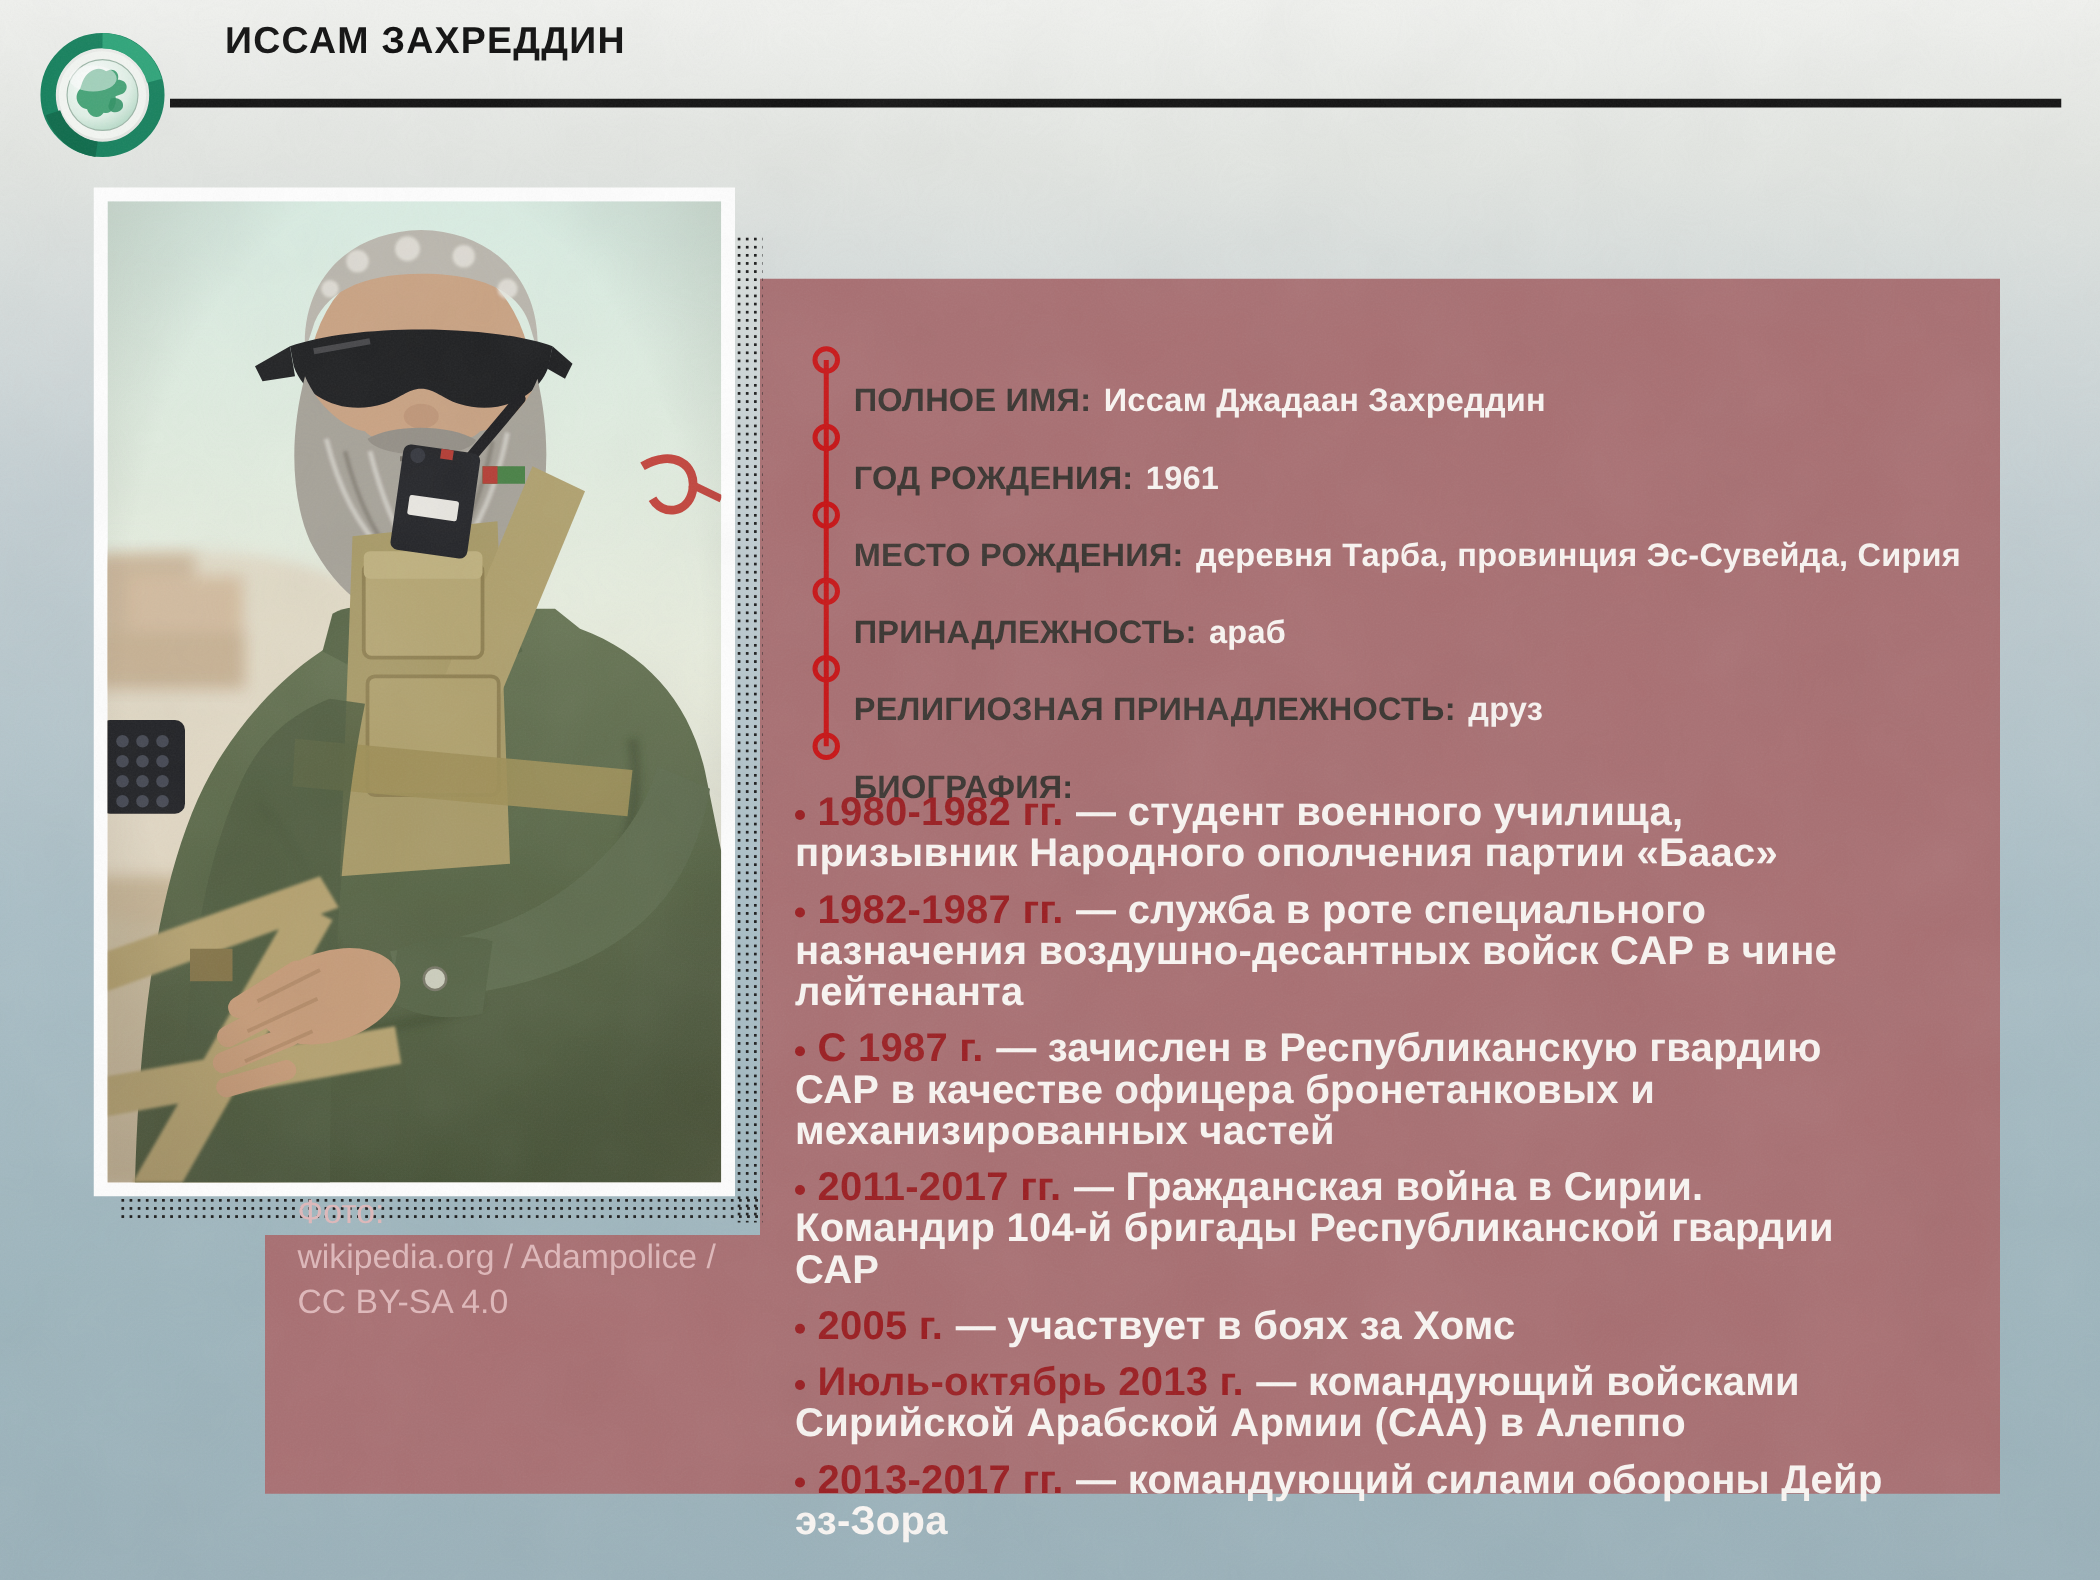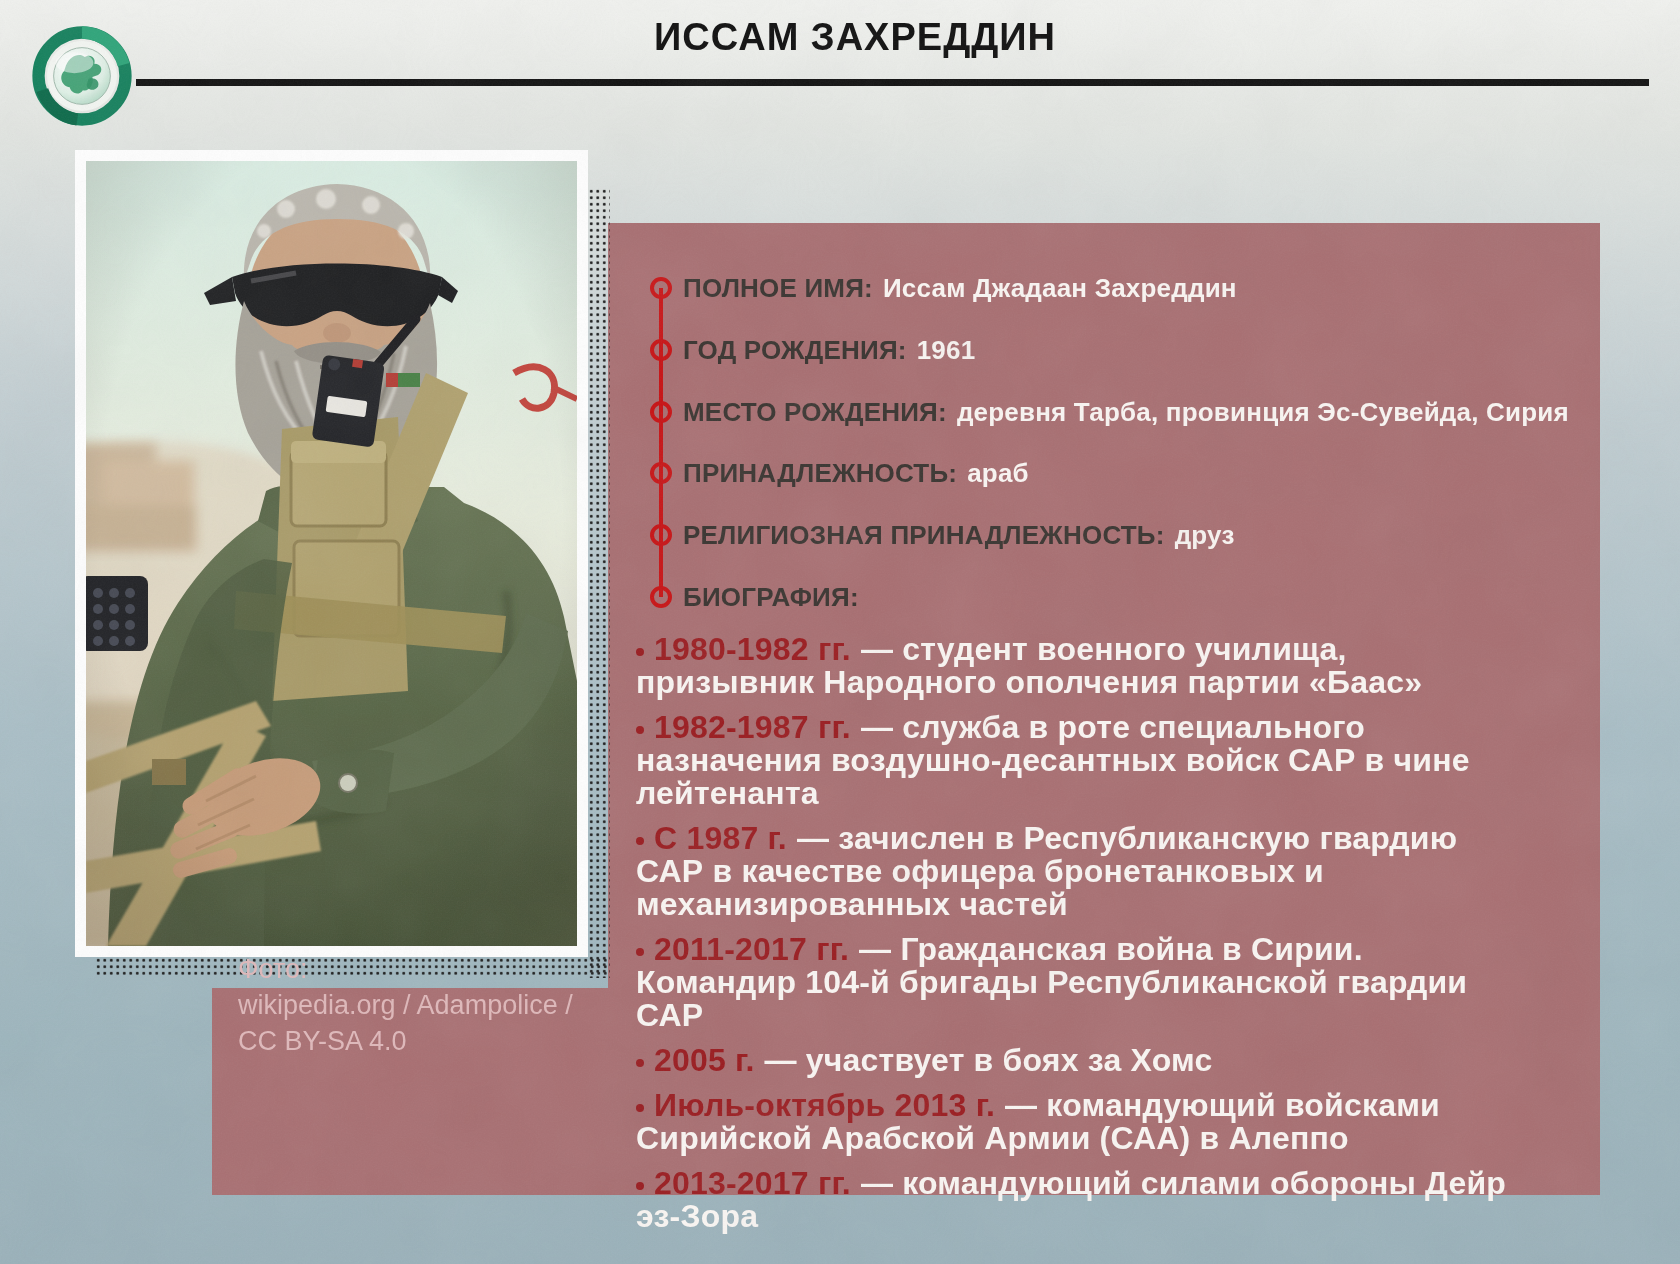--- a/index.html
+++ b/index.html
@@ -4,22 +4,22 @@
 <style>
   html,body{margin:0;padding:0;background:#8ea6ae;}
   #stage{
     position:relative;width:1680px;height:1264px;overflow:hidden;
     font-family:"Liberation Sans","DejaVu Sans",sans-serif;
     background:linear-gradient(180deg,#f1f2ef 0%,#e3e6e2 10%,#c2ced2 32%,#a9bec6 58%,#9db5bd 82%,#9ab1ba 100%);
   }
   .grain{position:absolute;left:0;top:0;z-index:40;pointer-events:none;}
   
   .title{
-    position:absolute;left:180px;top:16px;width:1350px;text-align:center;
-    font-size:38px;font-weight:bold;letter-spacing:1px;color:#0e0e0e;z-index:20;
+    position:absolute;left:180px;top:16px;width:1350px;
+    font-size:30px;font-weight:bold;letter-spacing:1px;color:#0e0e0e;z-index:20;
   }
   .rule{position:absolute;left:136px;top:79px;width:1513px;height:7px;background:#0f0f0f;z-index:20;}
   .logo{position:absolute;left:30px;top:24px;width:104px;height:104px;z-index:21;}
   
   .panel-main{position:absolute;left:608px;top:223px;width:992px;height:972px;background:#a86e71;z-index:2;}
   .panel-ext{position:absolute;left:212px;top:988px;width:396px;height:207px;background:#a86e71;z-index:2;}
   
   .dots{
     background-image:radial-gradient(circle,#1a1a1a 1.25px,rgba(0,0,0,0) 1.45px);
     background-size:6.5px 6.5px;position:absolute;z-index:5;
@@ -32,21 +32,21 @@
     padding:11px;z-index:6;
   }
   .photo-frame svg{display:block;}
   
   .tline{position:absolute;left:659px;top:288px;width:4px;height:309px;background:#c81113;z-index:8;}
   .ring{
     position:absolute;left:650px;width:22px;height:22px;border-radius:50%;
     border:4px solid #c81113;box-sizing:border-box;z-index:9;background:transparent;
   }
   
-  .field{position:absolute;left:683px;white-space:nowrap;font-size:26px;font-weight:bold;line-height:34px;z-index:10;letter-spacing:.2px;}
+  .field{position:absolute;left:683px;white-space:nowrap;font-size:26px;font-weight:bold;line-height:34px;z-index:10;letter-spacing:.2px;margin-top:32px;}
   .flabel{color:#38332f;margin-right:10px;}
   .fvalue{color:#faf6f3;}
   
   .bio-block{position:absolute;left:636px;top:633px;width:884px;z-index:10;}
   .bio{margin:0 0 12px 0;font-size:32px;font-weight:bold;line-height:33px;color:#faf6f3;letter-spacing:.2px;}
   .dot{display:inline-block;width:8px;height:8px;border-radius:50%;background:#9a1b1f;margin-right:10px;vertical-align:4px;}
   .period{color:#9a1b1f;margin-right:10px;}
   
   .credit{position:absolute;left:238px;top:951px;z-index:10;font-size:27px;line-height:36px;color:#dfb8ba;}
   

